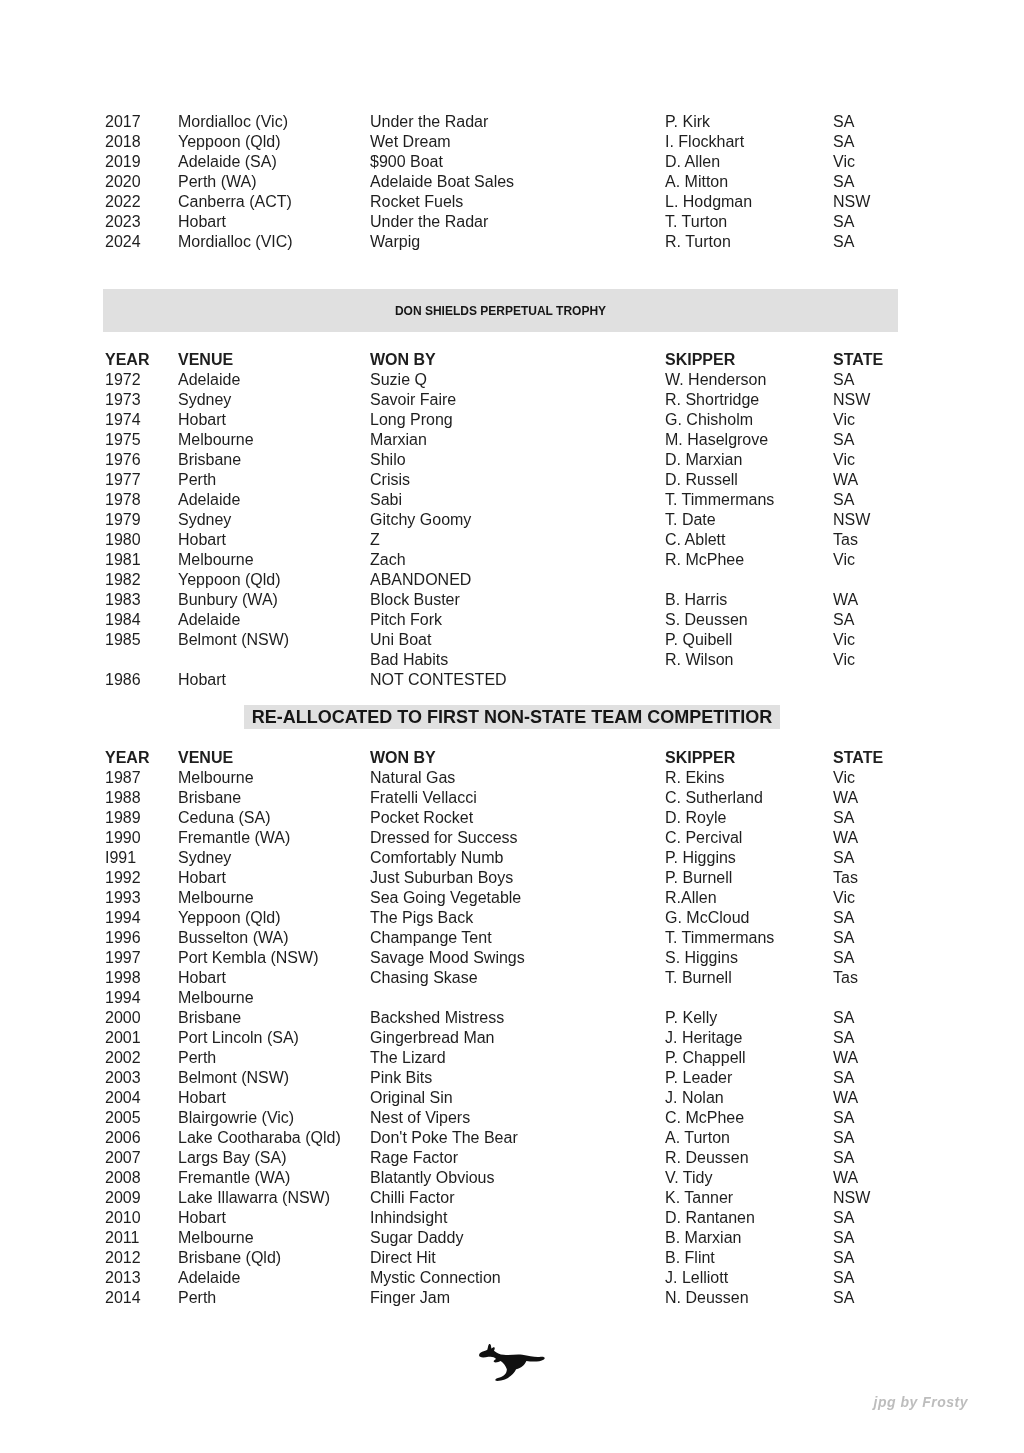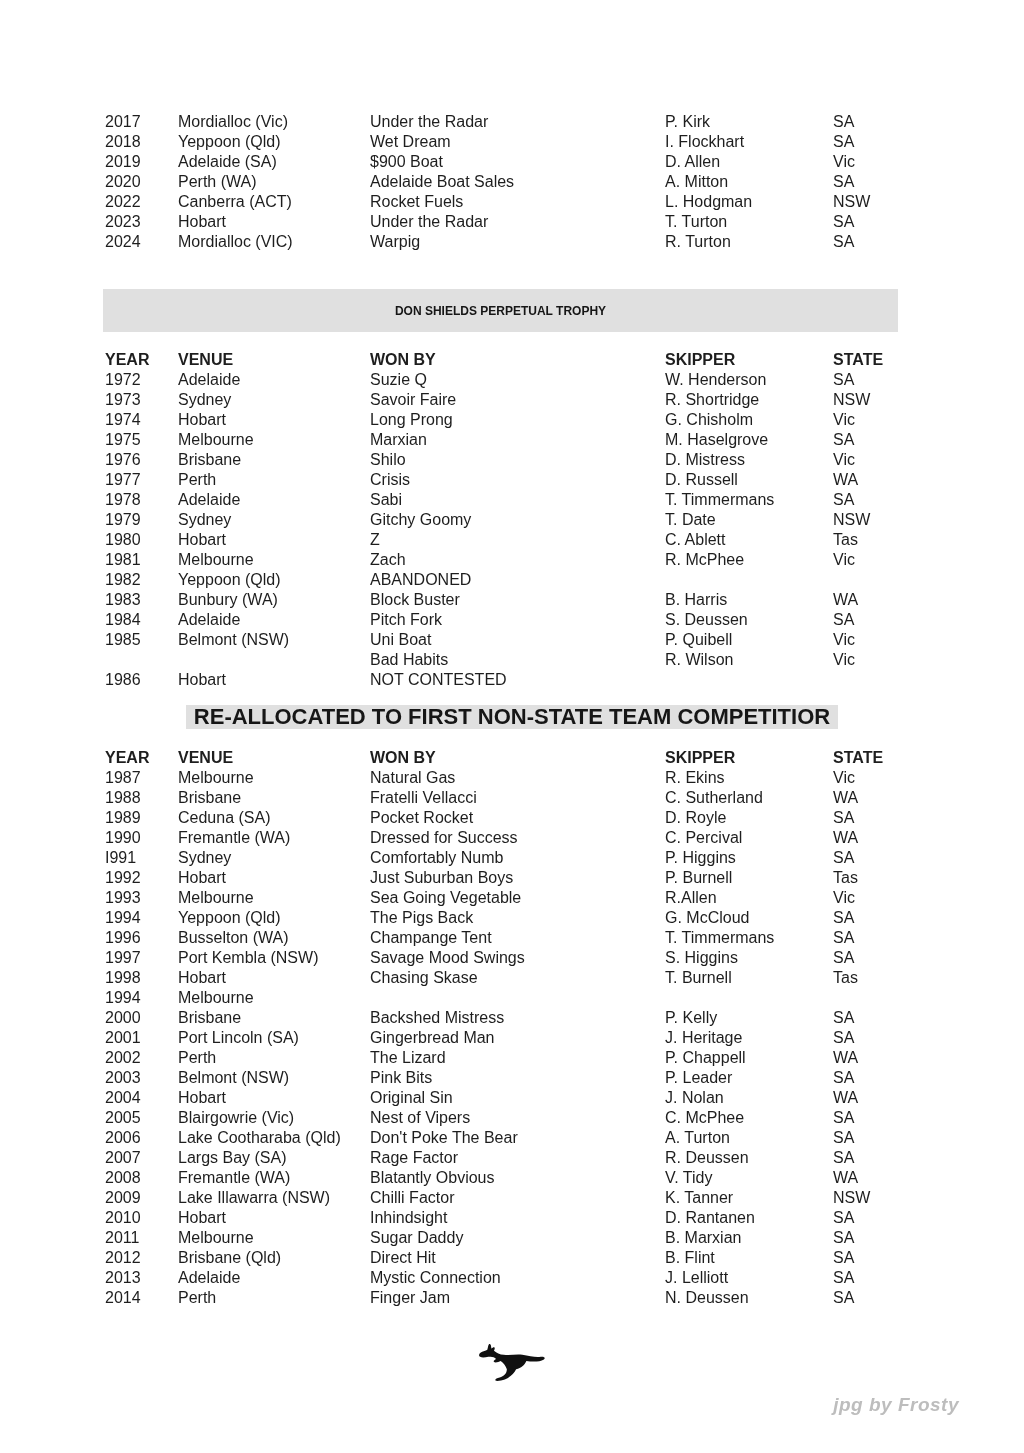--- a/index.html
+++ b/index.html
@@ -32,35 +32,35 @@
   }
 
   .section1{position:absolute;left:105px;top:350px;width:810px;}
 
   .band-narrow-wrap{
     position:absolute;left:0;top:705px;width:1024px;
     display:flex;justify-content:center;
   }
   .band-narrow{
     background:#e0e0e0;
-    font-weight:bold;font-size:22px;line-height:24px;
+    font-weight:bold;font-size:18px;line-height:24px;
     padding:0 8px;color:#161616;white-space:nowrap;
   }
 
   .section2{position:absolute;left:105px;top:748px;width:810px;}
 
   .kangaroo-wrap{
     position:absolute;left:0;top:1338px;width:1024px;
     display:flex;justify-content:center;
   }
   .kangaroo-wrap svg{display:block;}
 
   .watermark{
-    position:absolute;right:65px;top:1394px;
-    color:#bdbdbd;font-style:italic;font-weight:bold;font-size:19px;
+    position:absolute;right:56px;top:1394px;
+    color:#bdbdbd;font-style:italic;font-weight:bold;font-size:14px;
     letter-spacing:0.5px;
   }
 </style>
 </head>
 <body>
 
 <div class="page">
 
   <div class="tbl top-table">
       <div class="row">
@@ -152,21 +152,21 @@
           <div class="cell">1975</div>
           <div class="cell">Melbourne</div>
           <div class="cell">Marxian</div>
           <div class="cell">M. Haselgrove</div>
           <div class="cell">SA</div>
         </div>
         <div class="row">
           <div class="cell">1976</div>
           <div class="cell">Brisbane</div>
           <div class="cell">Shilo</div>
-          <div class="cell">D. Mistress</div>
+          <div class="cell">D. Marxian</div>
           <div class="cell">Vic</div>
         </div>
         <div class="row">
           <div class="cell">1977</div>
           <div class="cell">Perth</div>
           <div class="cell">Crisis</div>
           <div class="cell">D. Russell</div>
           <div class="cell">WA</div>
         </div>
         <div class="row">

